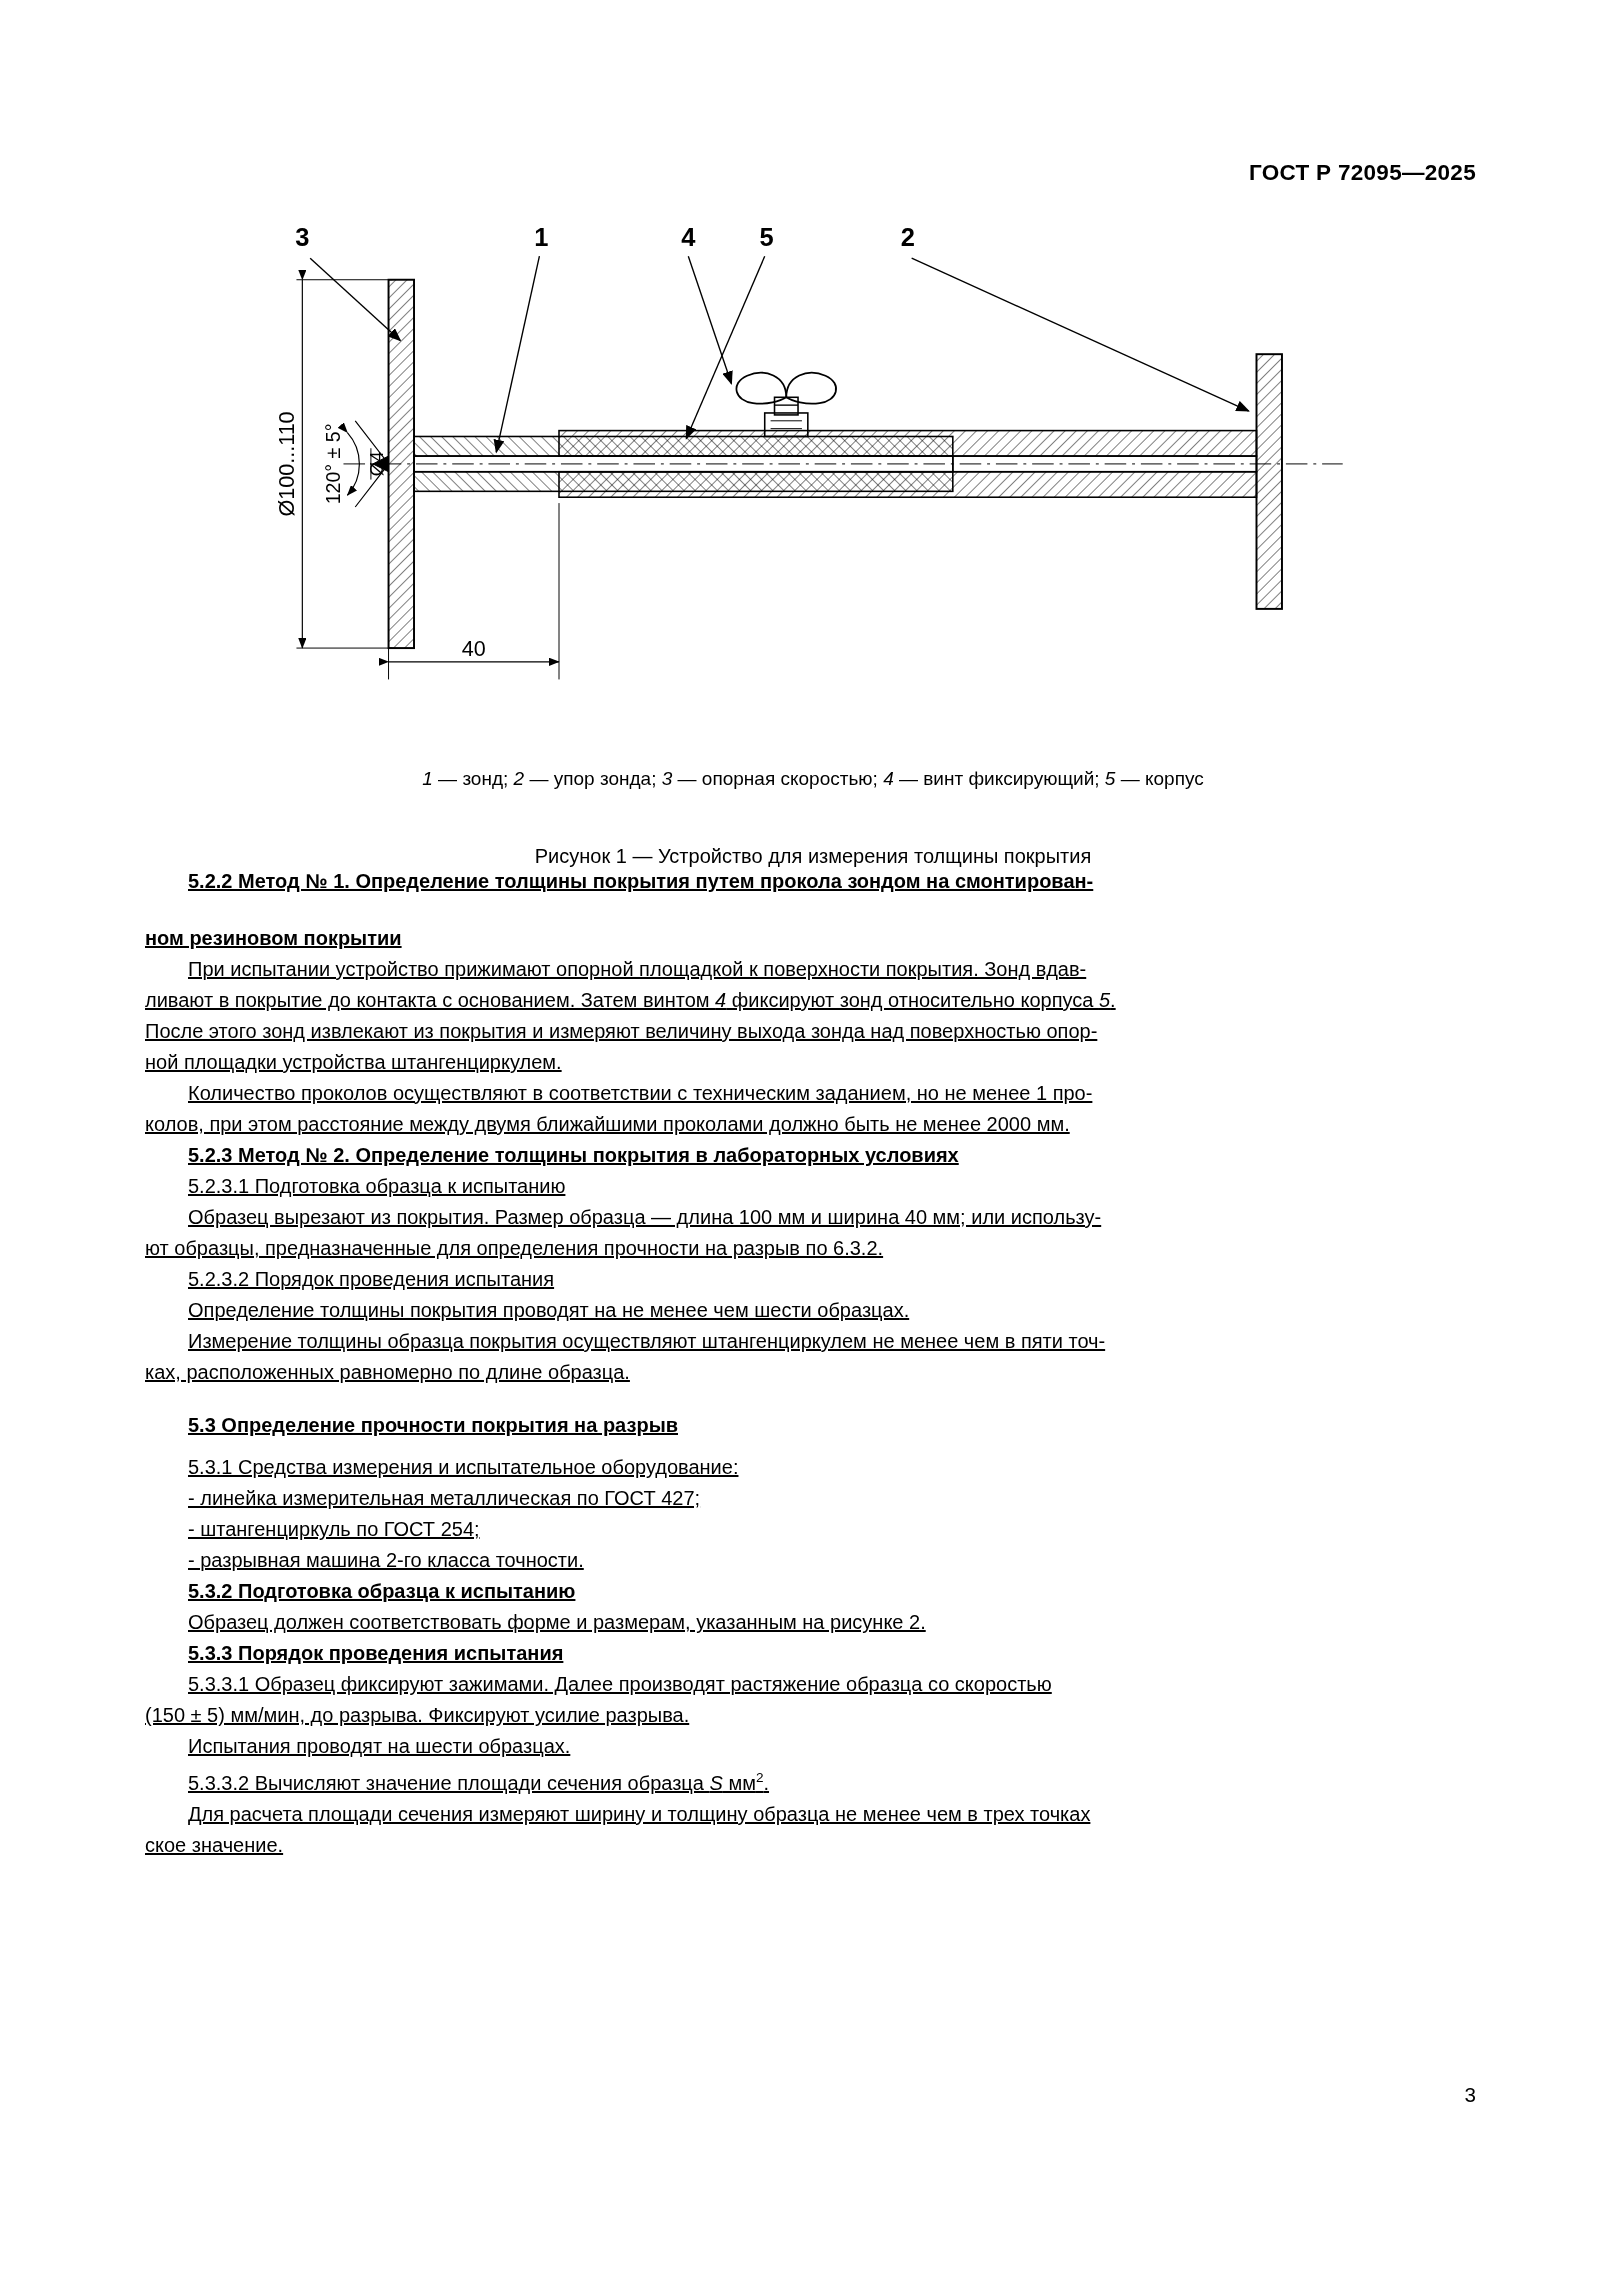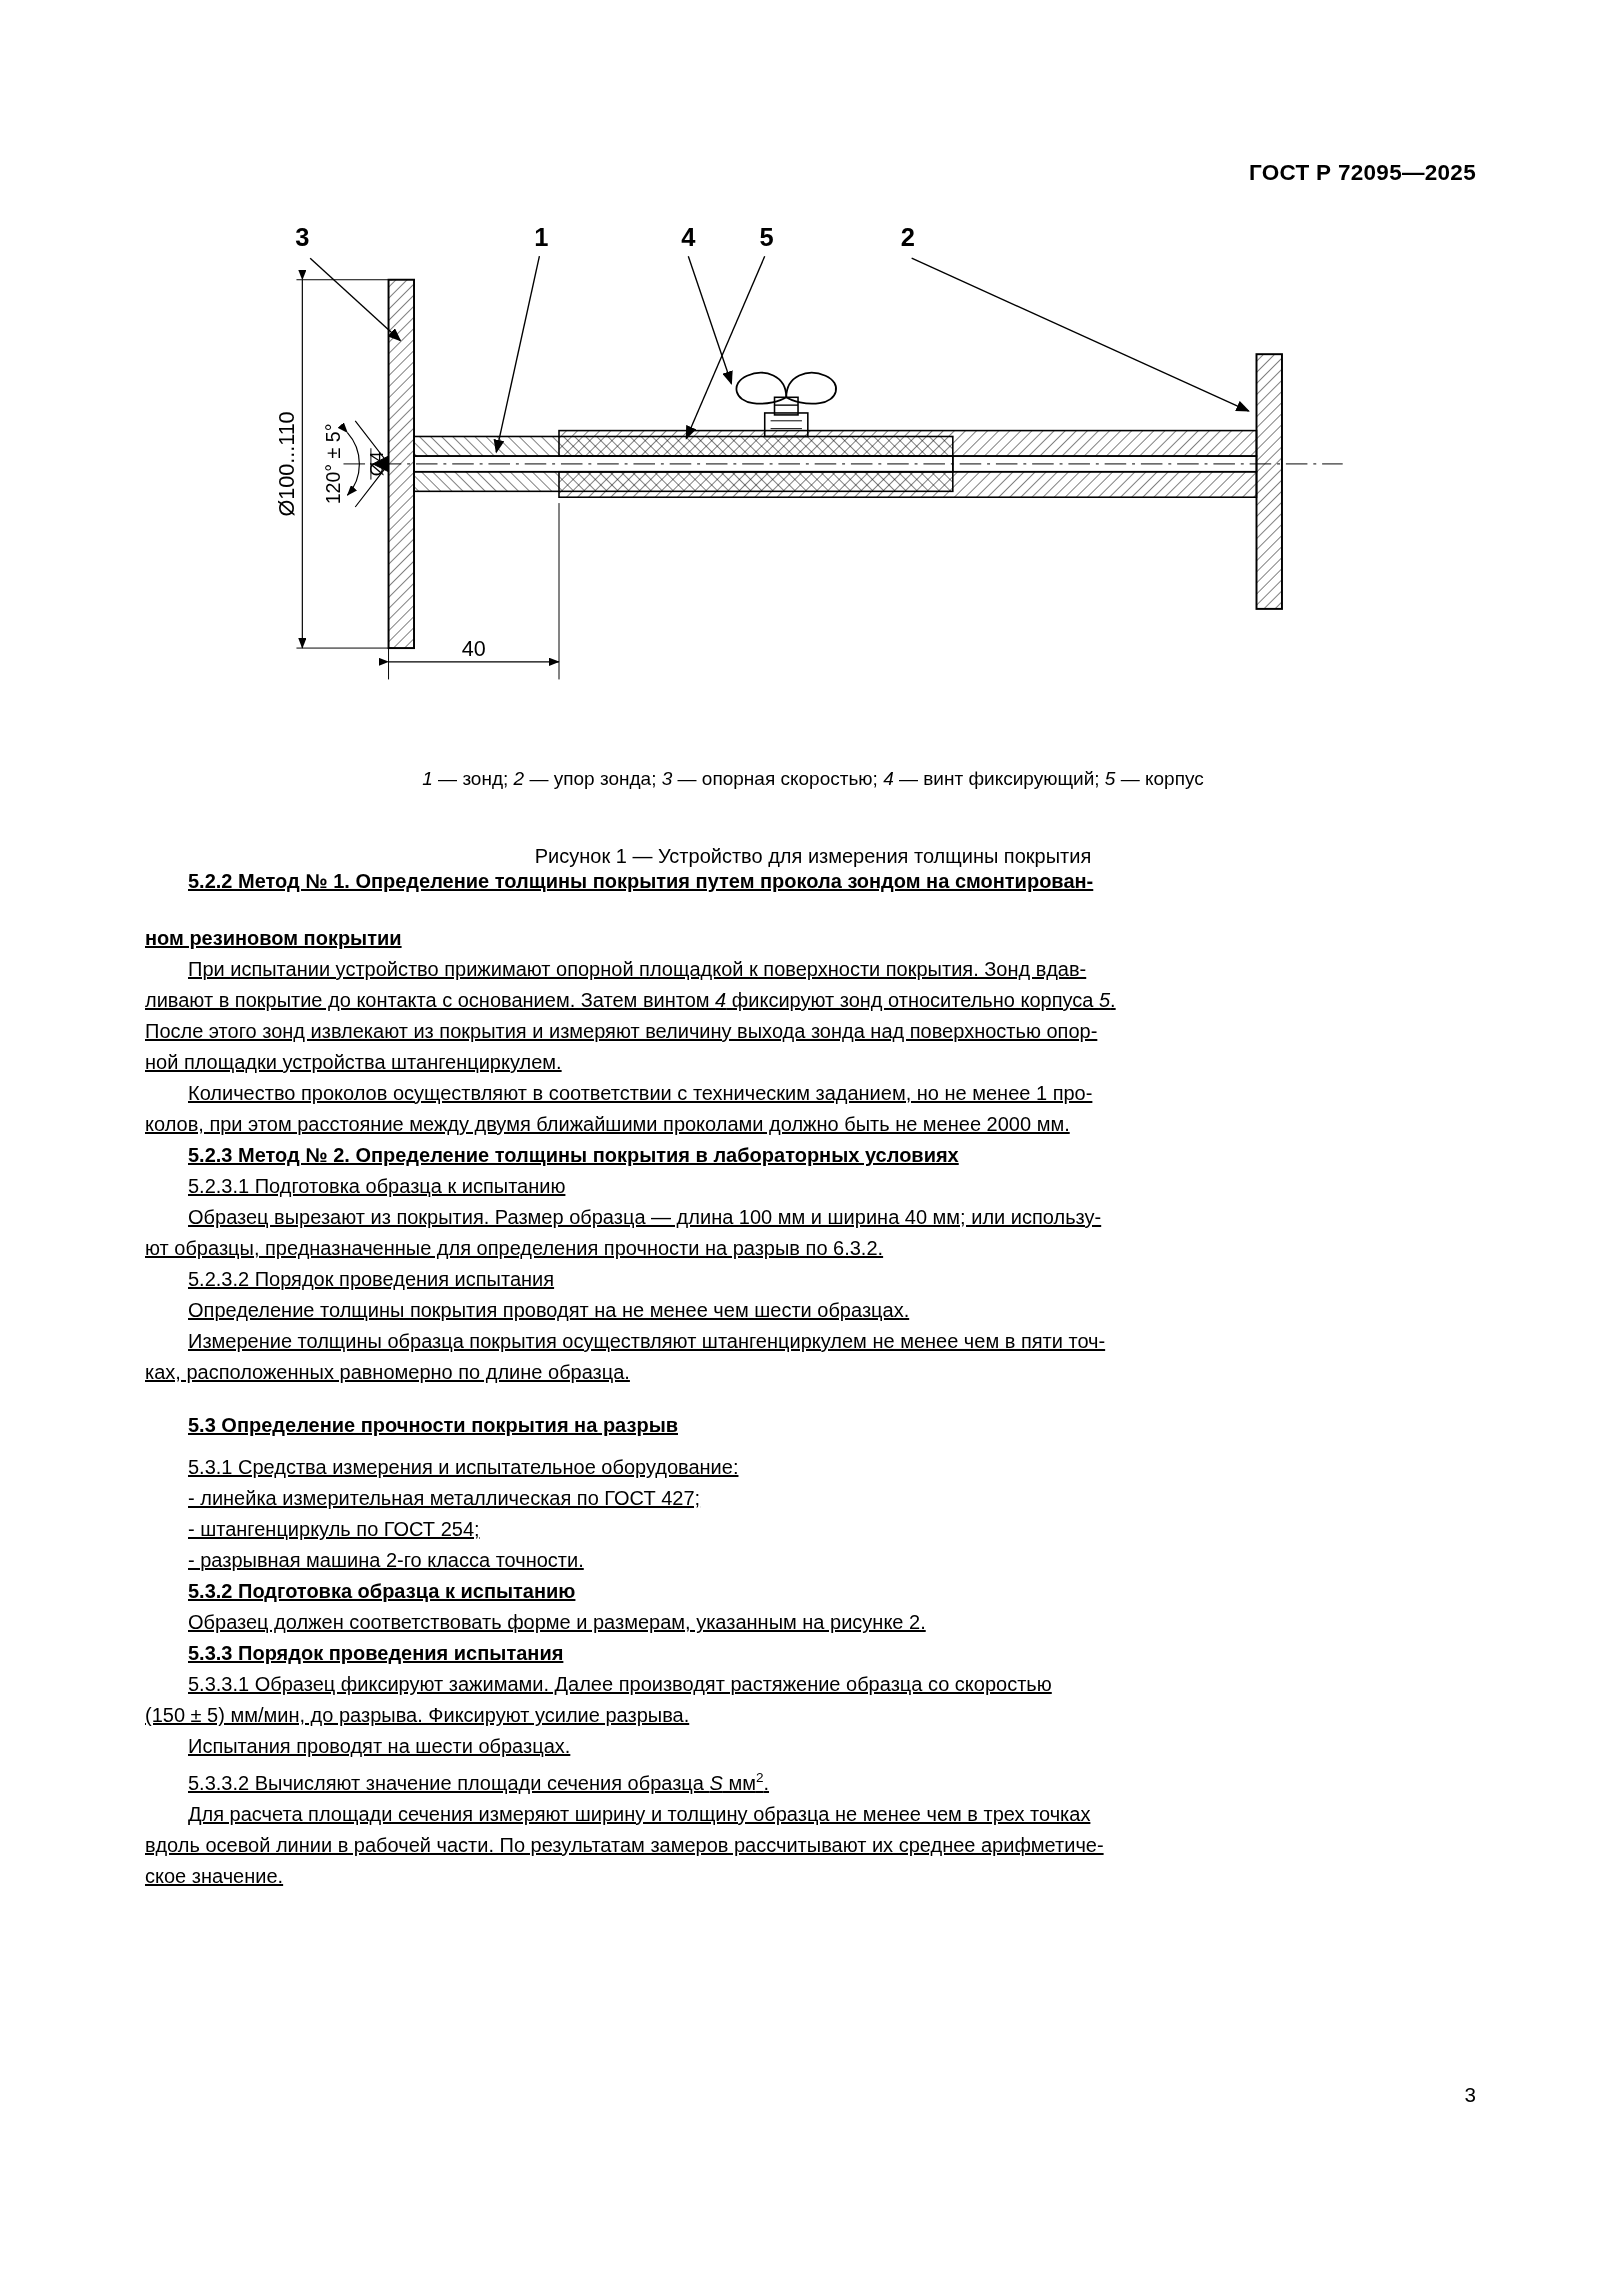--- a/index.html
+++ b/index.html
@@ -228,21 +228,20 @@
 
     <div class="p bold-head">5.3.3  Порядок проведения испытания</div>
     <div class="p ind">5.3.3.1  Образец  фиксируют  зажимами.  Далее  производят  растяжение  образца  со  скоростью</div>
     <div class="p nohang">(150 ± 5) мм/мин, до разрыва. Фиксируют усилие разрыва.</div>
 
     <div class="p ind">Испытания проводят на шести образцах.</div>
 
     <div class="p ind"><span>5.3.3.2  Вычисляют значение площади сечения образца </span><i class="it">S</i><span> мм</span><sup>2</sup><span>.</span></div>
 
     <div class="p ind">Для расчета площади сечения измеряют ширину и толщину образца не менее чем в трех точках</div>
-    <div class="p nohang">вдоль осевой линии в рабочей части. По результатам замеров рассчитывают их среднее арифметиче-</div>
     <div class="p nohang">ское значение.</div>
 
   </div>
 
   <div class="pagenum">3</div>
 
 </div>
 
 
 </body></html>

